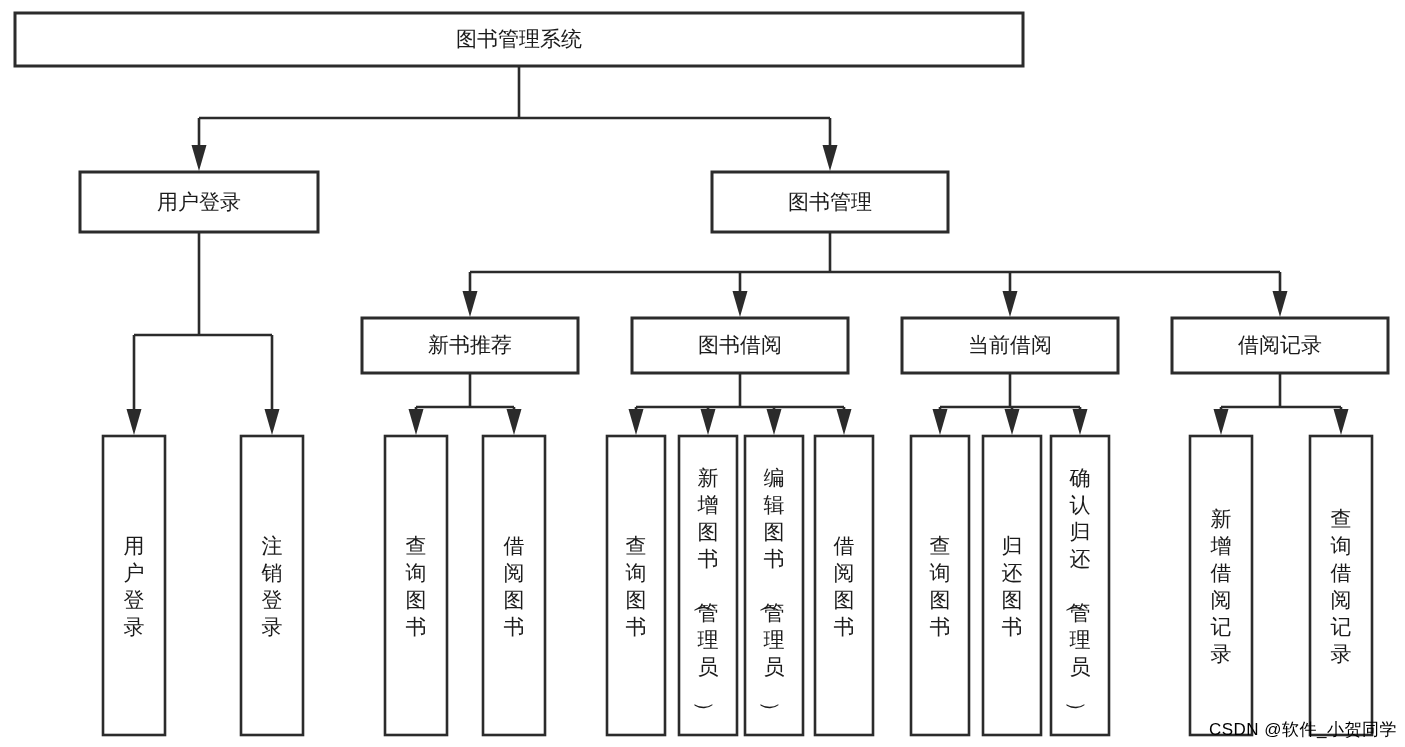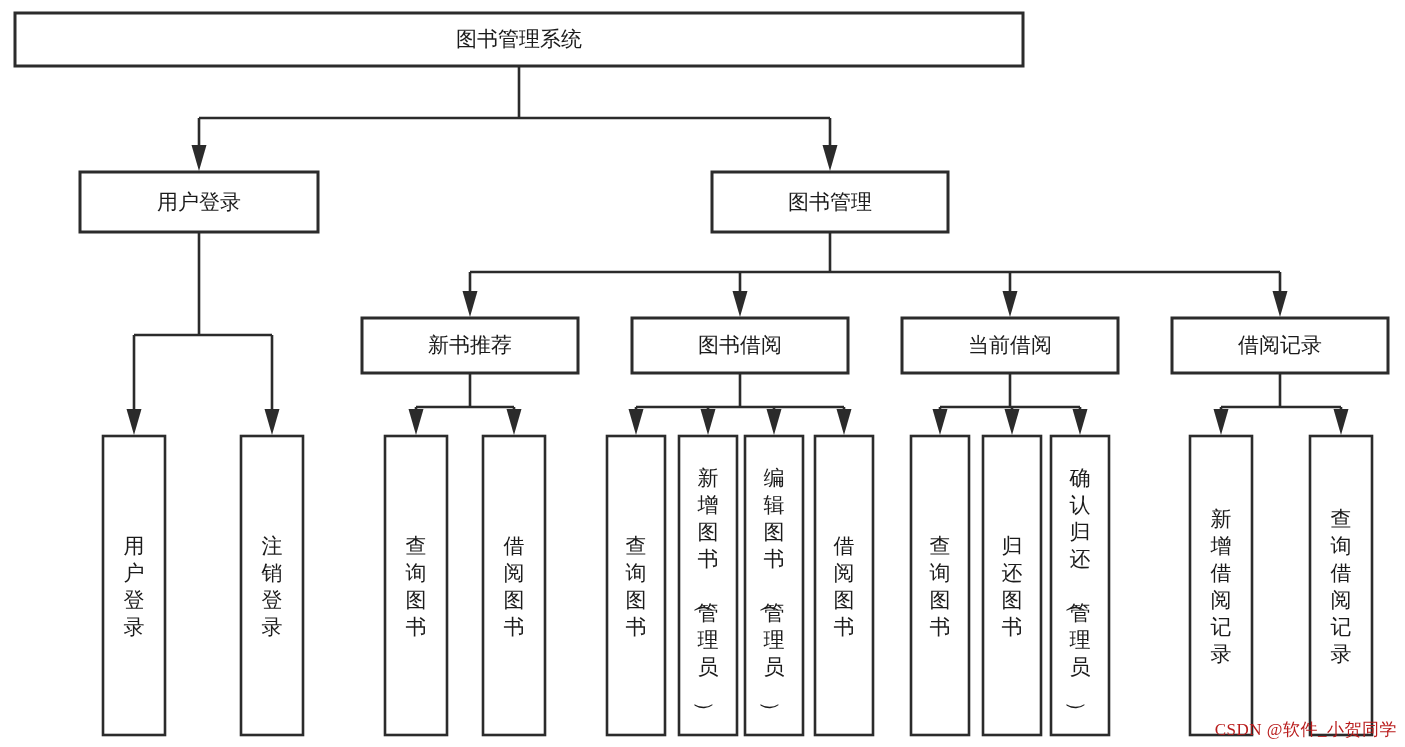--- a/index.html
+++ b/index.html
@@ -58,23 +58,23 @@
   .node-label-v {
     font-family: "Liberation Sans", "DejaVu Sans", sans-serif;
     font-size: 21px;
     fill: #1b1b1b;
     text-anchor: middle;
   }
   .watermark-text {
     position: absolute;
     right: 8px;
     bottom: 6px;
-    font-family: Liberation Serif, serif;
+    font-family: Liberation Sans, sans-serif;
     font-size: 17px;
-    color: #b91c1c;
+    color: #000000;
     white-space: nowrap;
     letter-spacing: 0.5px;
     user-select: none;
   }
 </style>
 </head>
 <body>
 
 <div id="diagram-root">
 

